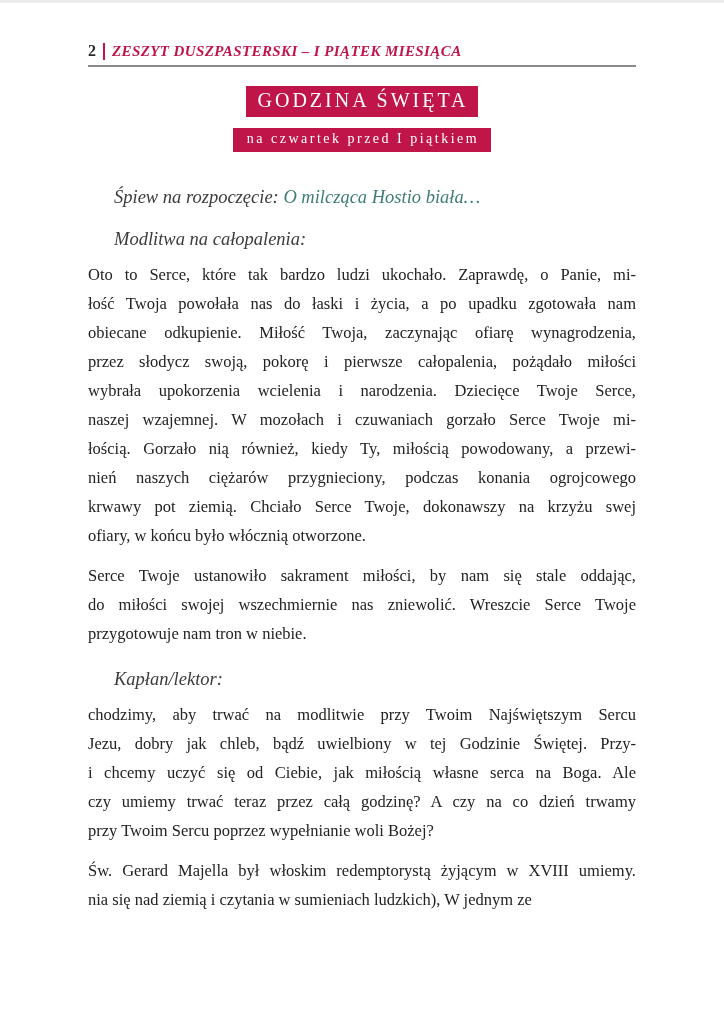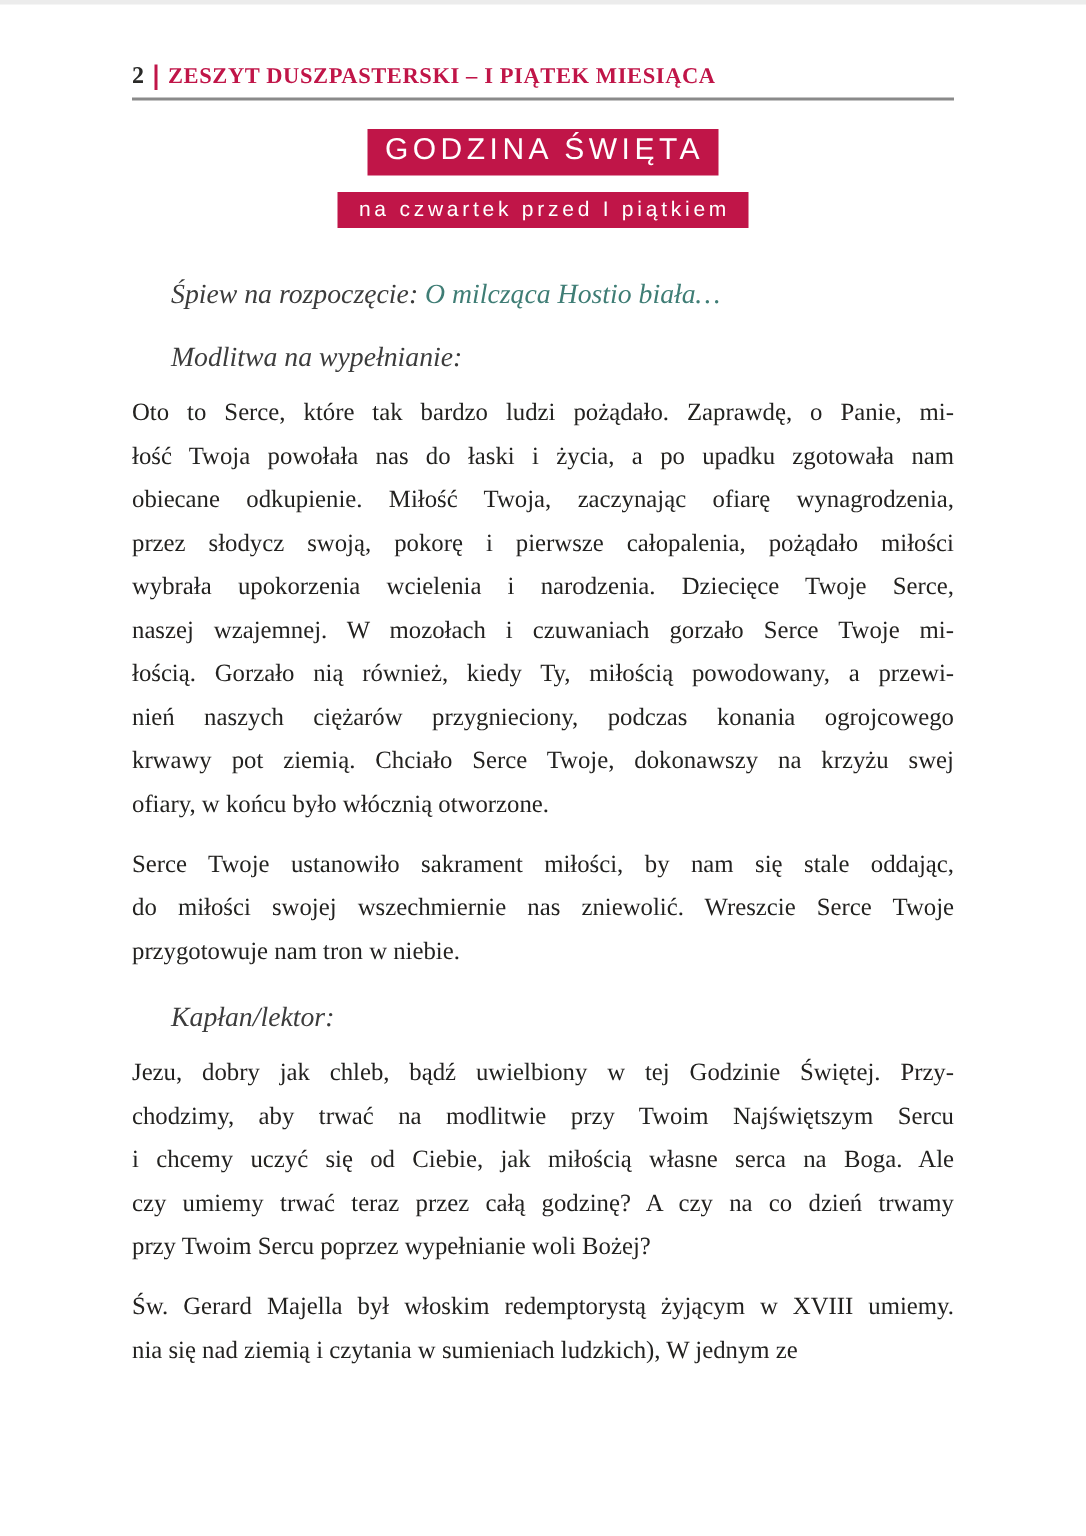--- a/index.html
+++ b/index.html
@@ -31,34 +31,34 @@
     margin-top:42px;
     display:flex;align-items:center;gap:7px;
   }
   .page-number{
     font-size:16px;font-weight:bold;color:#2a2a28;
   }
   .header-bar{
     width:2px;height:17px;background:var(--accent);
   }
   .header-title{
-    font-weight:600;
+    font-style:italic;font-weight:600;
     font-size:15px;letter-spacing:0.4px;
     color:var(--accent);
     white-space:nowrap;
   }
   .header-rule{
     margin-top:5px;height:2px;background:var(--rule);
   }
   
   .banners{text-align:center;}
   .banner{
     display:inline-block;
     background:var(--accent);color:var(--banner-text);
-    font-family:Liberation Sans, sans-serif;
+    font-family:Liberation Serif, serif;
     text-align:center;
   }
   .banner-1{
     margin-top:19px;
     font-size:20px;letter-spacing:3px;
     padding:3px 10px 5px 12px;
   }
   .banner-2{
     margin-top:11px;
     font-size:14px;letter-spacing:2.5px;
@@ -101,42 +101,42 @@
   <div class="header-rule"></div>
 
   <div class="banners">
     <div class="banner banner-1">GODZINA ŚWIĘTA</div>
     <br>
     <div class="banner banner-2">na czwartek przed I piątkiem</div>
   </div>
 
   <div class="content">
       <div class="subhead"><span>Śpiew na rozpoczęcie: </span><span class="teal">O milcząca Hostio biała…</span></div>
-      <div class="subhead"><span>Modlitwa na wypełnianie:</span></div>
+      <div class="subhead"><span>Modlitwa na całopalenia:</span></div>
       <div class="paragraph">
-        <div class="jline">Oto to Serce, które tak bardzo ludzi pożądało. Zaprawdę, o Panie, mi-</div>
+        <div class="jline">Oto to Serce, które tak bardzo ludzi ukochało. Zaprawdę, o Panie, mi-</div>
         <div class="jline">łość Twoja powołała nas do łaski i życia, a po upadku zgotowała nam</div>
         <div class="jline">obiecane odkupienie. Miłość Twoja, zaczynając ofiarę wynagrodzenia,</div>
         <div class="jline">przez słodycz swoją, pokorę i pierwsze całopalenia, pożądało miłości</div>
         <div class="jline">wybrała upokorzenia wcielenia i narodzenia. Dziecięce Twoje Serce,</div>
         <div class="jline">naszej wzajemnej. W mozołach i czuwaniach gorzało Serce Twoje mi-</div>
         <div class="jline">łością. Gorzało nią również, kiedy Ty, miłością powodowany, a przewi-</div>
         <div class="jline">nień naszych ciężarów przygnieciony, podczas konania ogrojcowego</div>
         <div class="jline">krwawy pot ziemią. Chciało Serce Twoje, dokonawszy na krzyżu swej</div>
         <div class="jline last">ofiary, w końcu było włócznią otworzone.</div>
       </div>
       <div class="paragraph">
         <div class="jline">Serce Twoje ustanowiło sakrament miłości, by nam się stale oddając,</div>
         <div class="jline">do miłości swojej wszechmiernie nas zniewolić. Wreszcie Serce Twoje</div>
         <div class="jline last">przygotowuje nam tron w niebie.</div>
       </div>
       <div class="subhead"><span>Kapłan/lektor:</span></div>
       <div class="paragraph">
+        <div class="jline">chodzimy, aby trwać na modlitwie przy Twoim Najświętszym Sercu</div>
         <div class="jline">Jezu, dobry jak chleb, bądź uwielbiony w tej Godzinie Świętej. Przy-</div>
-        <div class="jline">chodzimy, aby trwać na modlitwie przy Twoim Najświętszym Sercu</div>
         <div class="jline">i chcemy uczyć się od Ciebie, jak miłością własne serca na Boga. Ale</div>
         <div class="jline">czy umiemy trwać teraz przez całą godzinę? A czy na co dzień trwamy</div>
         <div class="jline last">przy Twoim Sercu poprzez wypełnianie woli Bożej?</div>
       </div>
       <div class="paragraph">
         <div class="jline">Św. Gerard Majella był włoskim redemptorystą żyjącym w XVIII umiemy.</div>
         <div class="jline last">nia się nad ziemią i czytania w sumieniach ludzkich), W jednym ze</div>
       </div>
     </div>
 

